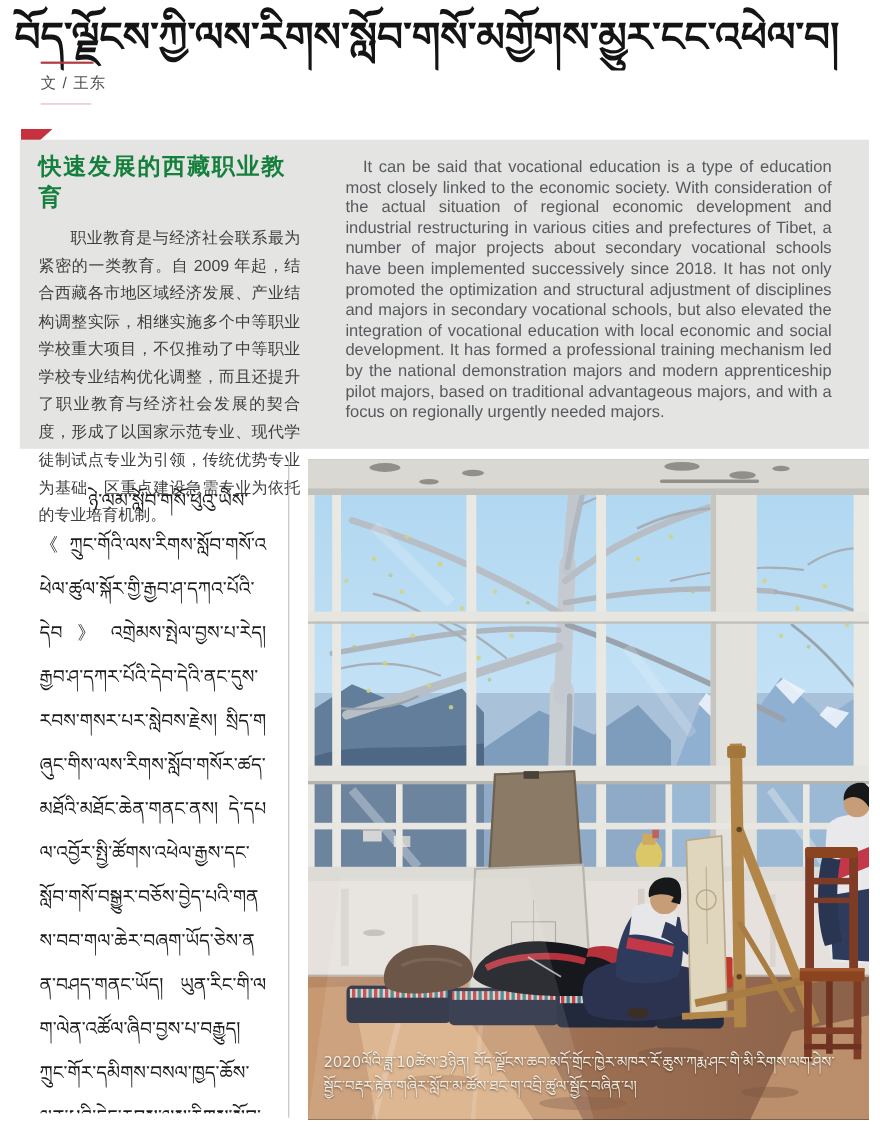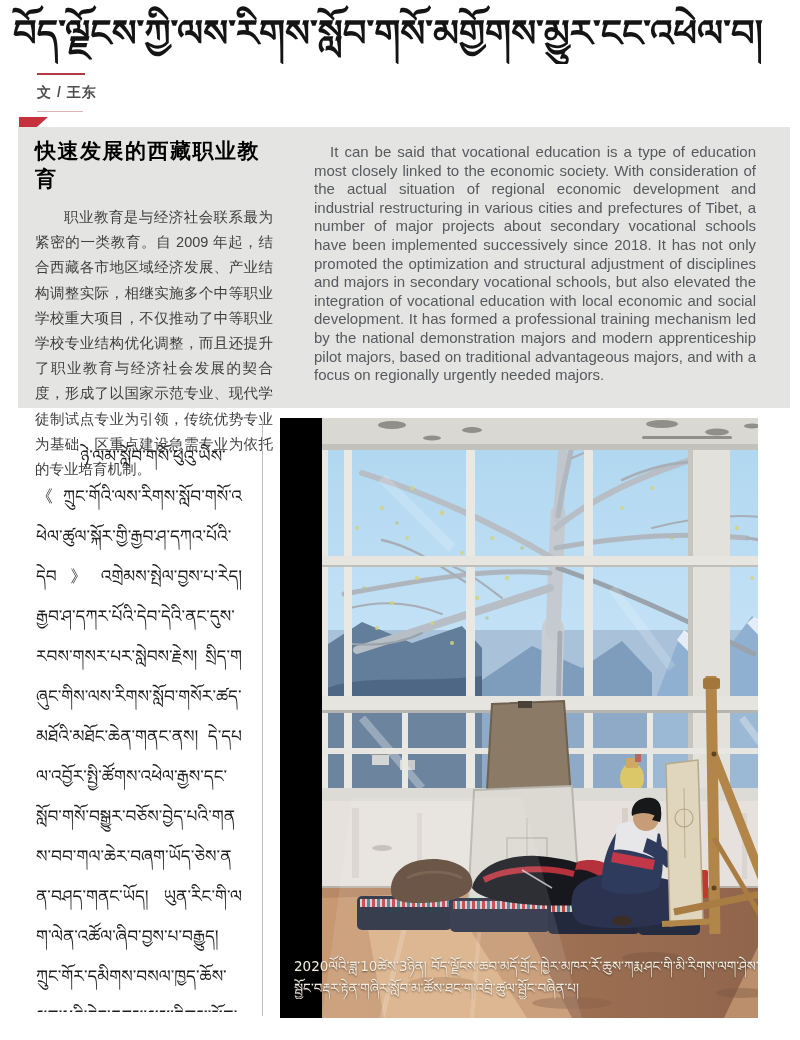--- a/index.html
+++ b/index.html
@@ -2,48 +2,48 @@
 <html><head>
 <meta charset="utf-8">
 <style>
   html,body{margin:0;padding:0;background:#ffffff;}
   body{width:800px;height:1040px;position:relative;font-family:"Liberation Sans",sans-serif;overflow:hidden;}
 
   .page-title{position:absolute;left:0;top:4px;width:776px;height:60px;text-align:center;
     font-family:"DejaVu Sans",sans-serif;font-weight:bold;font-size:37px;line-height:60px;
     color:#141414;white-space:nowrap;overflow:hidden;}
 
-  .byline{position:absolute;left:37px;top:73px;font-weight:bold;}
+  .byline{position:absolute;left:37px;top:56px;}
   .byline .rule-top{width:48px;height:2px;background:#b23a3f;}
   .byline .txt{margin-top:9px;font-size:14px;letter-spacing:1px;color:#4d4d4d;}
   .byline .rule-bottom{margin-top:9px;width:46px;height:1px;background:#e2b4b6;}
 
   .panel{position:absolute;left:18px;top:127px;width:772px;height:281px;background:#e4e4e2;}
   .corner-triangle{position:absolute;left:19px;top:117px;width:29px;height:26px;background:#c5323e;
     clip-path:polygon(0 0,100% 0,0 100%);}
 
   .zh-col{position:absolute;left:17px;top:10px;width:238px;}
   .zh-heading{font-family:"Liberation Serif","DejaVu Serif",serif;font-size:21px;font-weight:600;
-    letter-spacing:1.5px;color:#000000;}
+    letter-spacing:1.5px;color:#15803d;}
   .zh-body{margin-top:12px;font-size:14.5px;line-height:25.2px;color:#3e3e3e;
     text-align:justify;text-indent:2em;}
 
   .en-col{position:absolute;left:270px;top:8px;width:468px;}
   .en-heading{font-size:22.5px;font-weight:bold;color:#c23a42;letter-spacing:.2px;}
   .en-body{margin-top:8px;font-size:15px;line-height:18.6px;color:#565a5e;
     text-align:justify;text-indent:16px;margin-left:26px;}
 
   .tib-col{position:absolute;left:20px;top:420px;width:238px;height:592px;overflow:hidden;
     font-family:"DejaVu Sans",sans-serif;font-size:17px;line-height:40px;color:#1c1c1c;
     text-align:justify;word-break:break-all;}
   .tib-col p{margin:16px;text-indent:2.6em;}
 
   .col-divider{position:absolute;left:262px;top:420px;width:1px;height:596px;background:#bfbfbf;}
 
-  .photo{position:absolute;left:280px;top:418px;width:436px;height:600px;overflow:hidden;background:#000000;padding-left:42px;}
+  .photo{position:absolute;left:280px;top:418px;width:510px;height:600px;overflow:hidden;background:#000000;}
   .photo svg{display:block;}
   .photo-caption{position:absolute;left:14px;top:537px;width:486px;
     font-family:"DejaVu Sans",sans-serif;font-size:13.5px;line-height:22px;color:#f3eee4;
     text-shadow:0 1px 2px rgba(40,30,20,.65);white-space:nowrap;overflow:hidden;}
 </style>
 </head>
 <body>
 
 <div class="page-title">བོད་ལྗོངས་ཀྱི་ལས་རིགས་སློབ་གསོ་མགྱོགས་མྱུར་ངང་འཕེལ་བ།</div>
 

